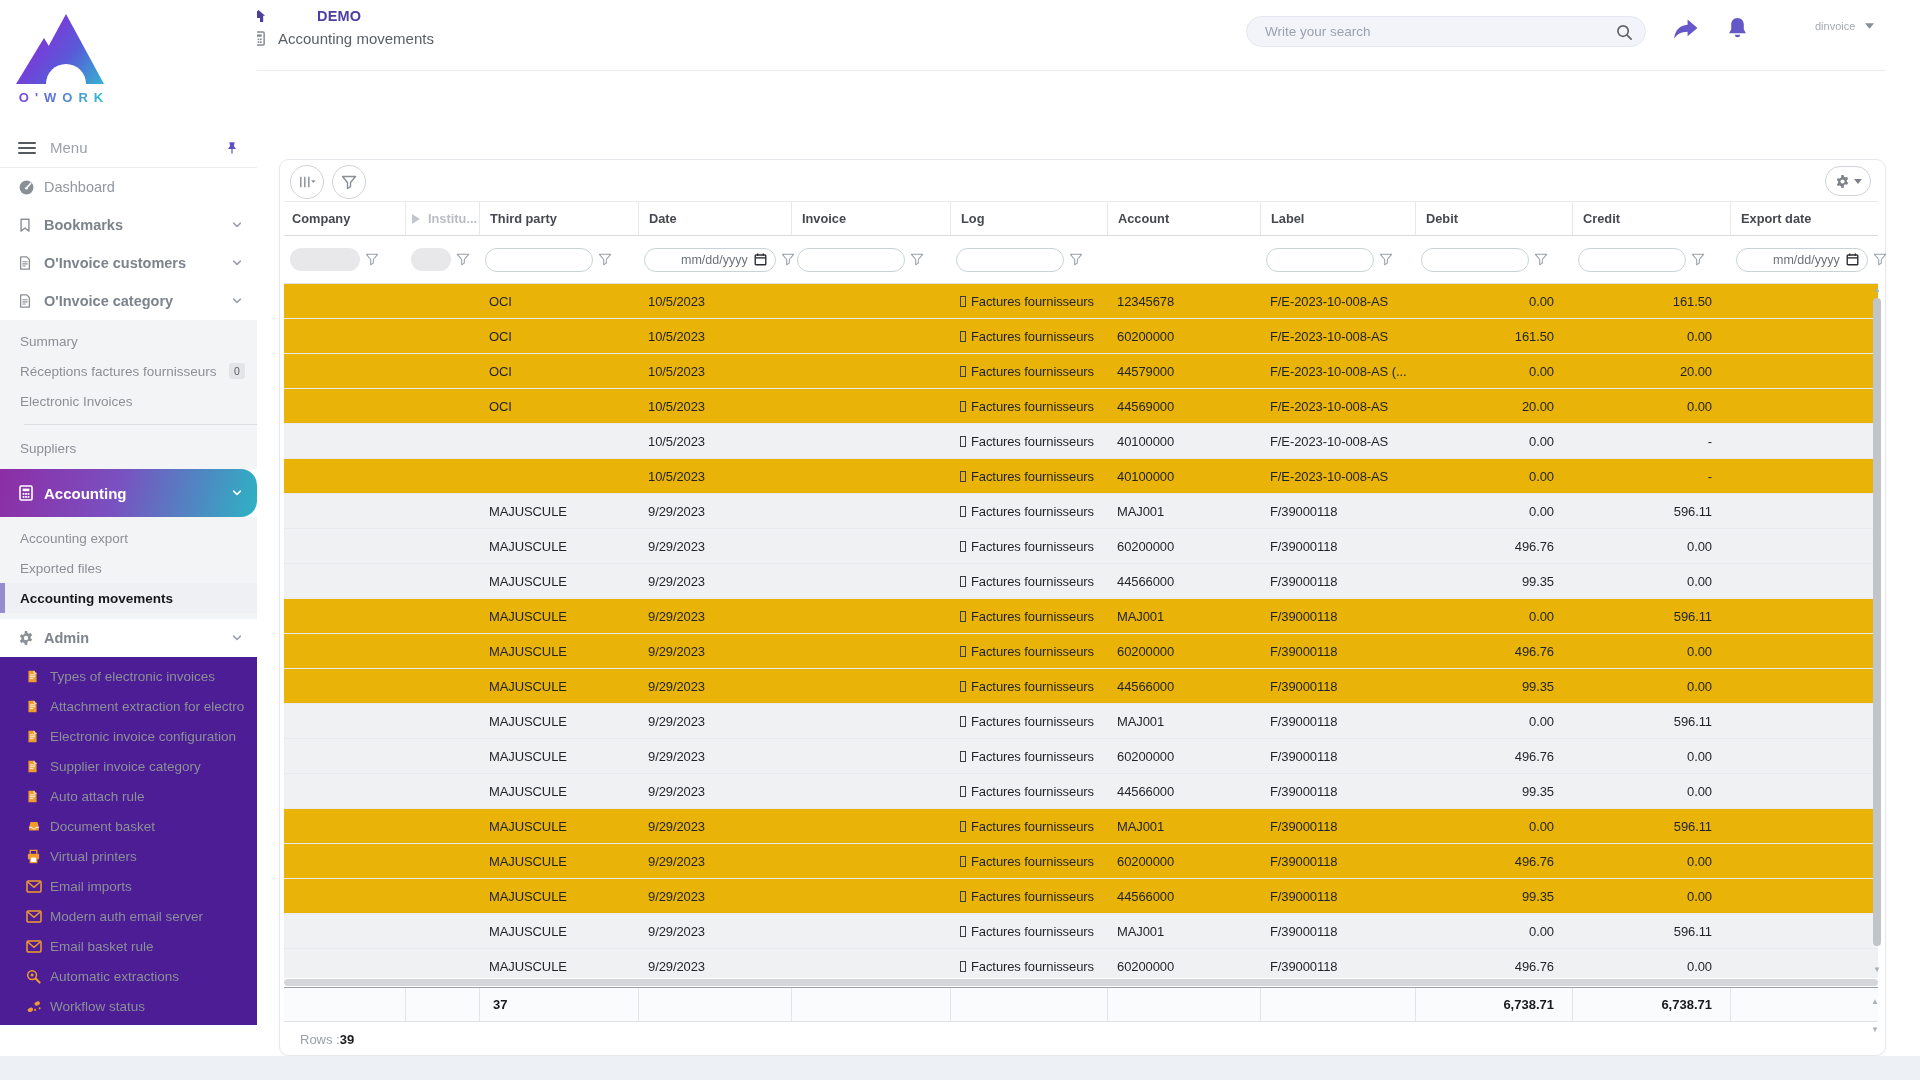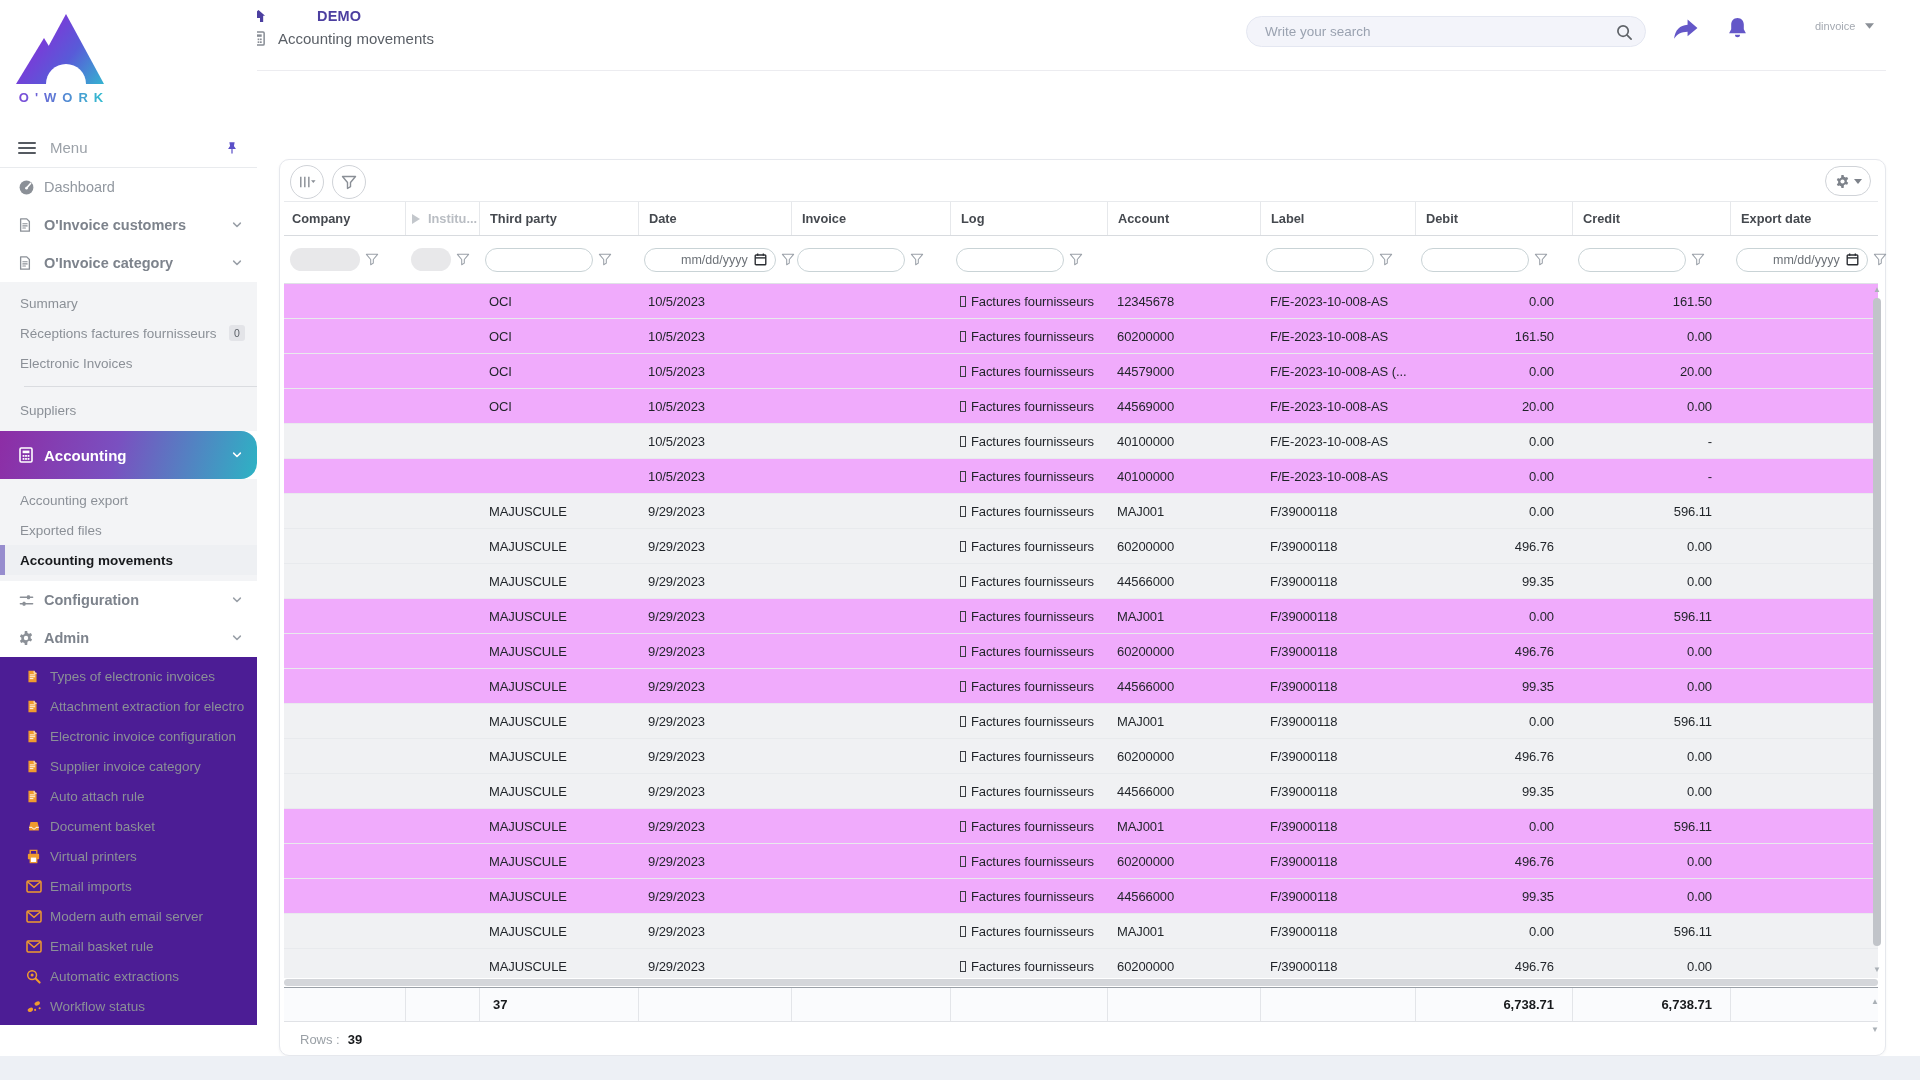--- a/index.html
+++ b/index.html
@@ -80,35 +80,35 @@
   .pill-disabled { height:23px; background:#e8e8ea; border-radius:12px; }
   .pill-input { height:24px; border:1px solid #c9d3d6; border-radius:12px; background:#fff; outline:none;
     padding:0 10px; font-size:12.5px; color:#444; font-family:inherit; min-width:0; }
   .pill-date { height:24px; border:1px solid #c9d3d6; border-radius:12px; background:#fff; display:flex;
     align-items:center; padding:0 8px 0 10px; gap:6px; }
   .pill-date .dph { font-size:12.5px; color:#6d7278; white-space:nowrap;margin-left:26px; }
   .pill-date .cal { color:#2b2e33; display:flex; }
   .funnel { color:#9aa0a8; display:flex; flex:none; cursor:pointer; }
 
   .rows-viewport { height:694px; overflow:hidden; }
-  .trow { height:35px; align-items:center; border-bottom:1px solid #e8eaed; background:#f0abfc; cursor:pointer; }
+  .trow { height:35px; align-items:center; border-bottom:1px solid #e8eaed; background:#eab308; cursor:pointer; }
   .trow.shade { background:#f0f1f3; }
   .tcell { font-size:13px; color:#1f2328; padding-left:10px; white-space:nowrap; overflow:hidden; letter-spacing:-0.1px; }
   .tcell.debit, .tcell.credit { text-align:right; padding-left:0; padding-right:18px; }
   .tofu { display:inline-block; width:6px; height:11px; border:1px solid #3a3d42; margin-right:5px; vertical-align:-1px; }
 
   .hscroll { height:9px; position:relative; background:#fff; }
   .hscroll .hthumb { position:absolute; left:0; top:1px; height:7px; width:100%; background:#d4d6da; border-radius:4px; cursor:pointer; }
   .srow { height:35px; align-items:center; background:#fafbfd; border-top:1px solid #9aa0a7; border-bottom:1px solid #e0e2e6; }
   .scell { height:100%; display:flex; align-items:center; padding-left:13px; font-size:13px; font-weight:bold;
     color:#17191c; border-left:1px solid #e3e5e9; }
   .scell:first-child { border-left:none; }
   .scell.num { justify-content:flex-end; padding-right:18px; padding-left:0; }
   .gfoot { height:34px; display:flex; align-items:center; padding-left:16px; }
-  .gfoot .rl { font-size:13px; color:#9aa0a6; margin-right:8px; }
+  .gfoot .rl { font-size:13px; color:#9aa0a6; }
   .gfoot .rv { font-size:13px; font-weight:bold; color:#17191c; }
 
   .vscroll { position:absolute; right:3px; top:124px; width:10px; height:694px; }
   .vscroll .vthumb { position:absolute; left:1px; top:14px; width:8px; height:648px; background:#c1c4c9; border-radius:4px; cursor:pointer; }
   .varrow { position:absolute; right:4px; color:#aab0b6; font-size:8px; line-height:8px; cursor:pointer; }
 </style>
 </head>
 <body>
 
 <div class="page">
@@ -154,20 +154,33 @@
               <circle cx="8" cy="8" r="6.5" fill="currentColor"></circle>
               <path d="M8 8.6 11.8 4.2" stroke="#fff" stroke-width="1.5" stroke-linecap="round"></path>
               <circle cx="8" cy="8.6" r="1.2" fill="#fff"></circle>
             </svg>
           </span>
           <span class="nlabel">Dashboard</span>
         </div>
         <div class="navitem bold">
           <span class="nicon">
             <svg width="14" height="16" viewBox="0 0 16 16">
+              <path d="M3.5 1.5h9V15l-4.5-3.6L3.5 15z" fill="none" stroke="currentColor" stroke-width="1.6" stroke-linejoin="round"></path>
+            </svg>
+          </span>
+          <span class="nlabel">Bookmarks</span>
+          <span class="chev">
+            <svg width="12" height="12" viewBox="0 0 16 16">
+              <path d="M3.5 5.5 8 10l4.5-4.5" fill="none" stroke="currentColor" stroke-width="2" stroke-linecap="round" stroke-linejoin="round"></path>
+            </svg>
+          </span>
+        </div>
+        <div class="navitem bold">
+          <span class="nicon">
+            <svg width="14" height="16" viewBox="0 0 16 16">
               <path d="M3 1h7l3 3v11H3z" fill="none" stroke="currentColor" stroke-width="1.5" stroke-linejoin="round"></path>
               <path d="M5.5 6.5h5M5.5 9h5M5.5 11.5h3" stroke="currentColor" stroke-width="1.2" stroke-linecap="round"></path>
             </svg>
           </span>
           <span class="nlabel">O'Invoice customers</span>
           <span class="chev">
             <svg width="12" height="12" viewBox="0 0 16 16">
               <path d="M3.5 5.5 8 10l4.5-4.5" fill="none" stroke="currentColor" stroke-width="2" stroke-linecap="round" stroke-linejoin="round"></path>
             </svg>
           </span>
@@ -227,35 +240,20 @@
         <div class="subgroup gray">
           <div class="subitem">
             <span class="slabel">Accounting export</span>
           </div>
           <div class="subitem">
             <span class="slabel">Exported files</span>
           </div>
           <div class="subitem current">
             <span class="slabel">Accounting movements</span>
           </div>
-        </div>
-        <div class="navitem bold">
-          <span class="nicon">
-            <svg width="17" height="15" viewBox="0 0 16 16">
-              <path d="M1.5 4.5h13M1.5 11.5h13" stroke="currentColor" stroke-width="1.6" stroke-linecap="round"></path>
-              <rect x="8.5" y="2.4" width="3.2" height="4.2" rx="1" fill="currentColor"></rect>
-              <rect x="3.8" y="9.4" width="3.2" height="4.2" rx="1" fill="currentColor"></rect>
-            </svg>
-          </span>
-          <span class="nlabel">Configuration</span>
-          <span class="chev">
-            <svg width="12" height="12" viewBox="0 0 16 16">
-              <path d="M3.5 5.5 8 10l4.5-4.5" fill="none" stroke="currentColor" stroke-width="2" stroke-linecap="round" stroke-linejoin="round"></path>
-            </svg>
-          </span>
         </div>
         <div class="navitem bold">
           <span class="nicon">
             <svg width="16" height="16" viewBox="0 0 16 16">
               <path fill="currentColor" d="M6.8 1h2.4l.3 1.9a5.2 5.2 0 0 1 1.6.9l1.8-.7 1.2 2.1-1.5 1.2a5.3 5.3 0 0 1 0 1.8l1.5 1.2-1.2 2.1-1.8-.7a5.2 5.2 0 0 1-1.6.9L9.2 15H6.8l-.3-1.9a5.2 5.2 0 0 1-1.6-.9l-1.8.7-1.2-2.1 1.5-1.2a5.3 5.3 0 0 1 0-1.8L1.9 6.4l1.2-2.1 1.8.7a5.2 5.2 0 0 1 1.6-.9z"></path>
               <circle cx="8" cy="8" r="2.2" fill="#fff"></circle>
             </svg>
           </span>
           <span class="nlabel">Admin</span>
           <span class="chev">

